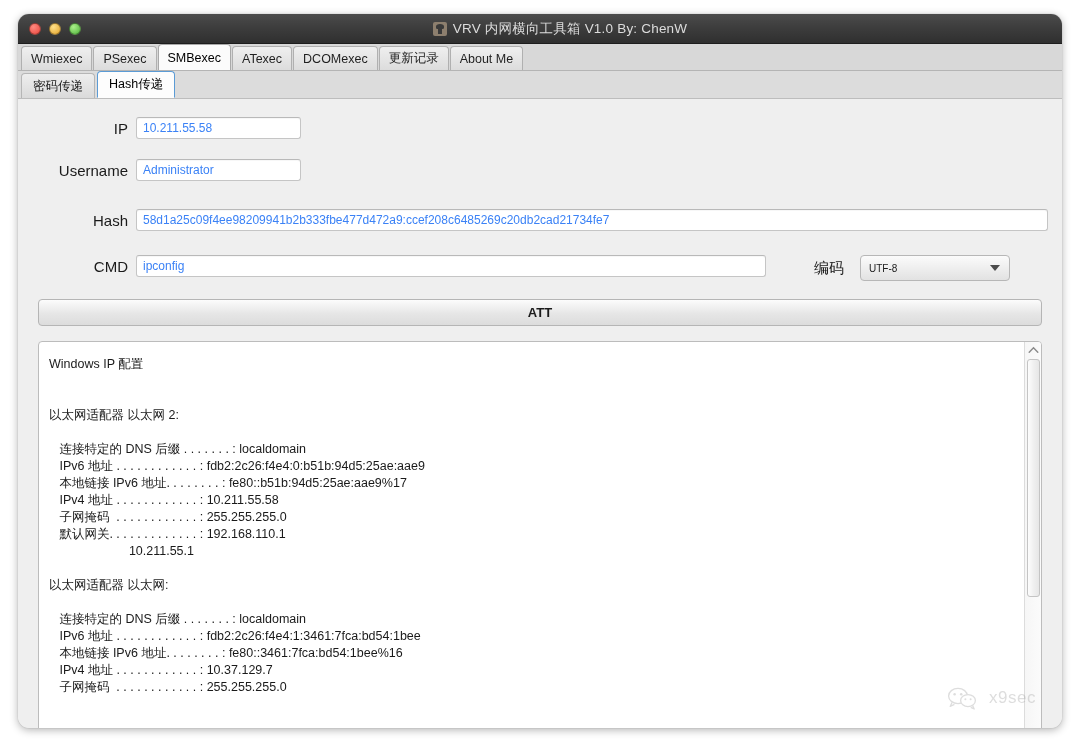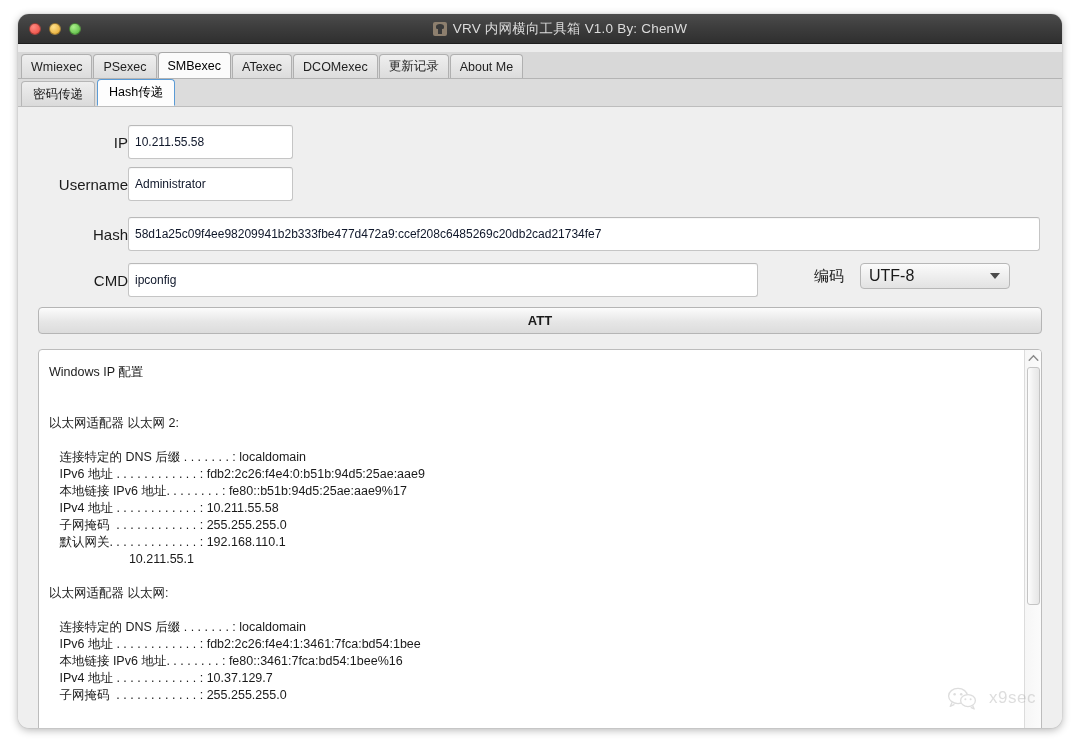--- a/index.html
+++ b/index.html
@@ -92,21 +92,20 @@
   }
 
   
   #tabstrip {
     height: 27px;
     background: #d8d8d8;
     border-bottom: 1px solid #b4b4b4;
     display: flex;
     align-items: flex-end;
     padding-left: 3px;
-    margin-top: 8px;
   }
   .tab {
     height: 24px;
     margin-right: 1px;
     padding: 0 9px;
     display: flex;
     align-items: center;
     font-size: 12.5px;
     color: #1f1f1f;
     background: linear-gradient(180deg, #efefef 0%, #dcdcdc 100%);
@@ -159,37 +158,38 @@
   #content {
     position: relative;
     height: 629px;
     background: #efefef;
   }
 
   .field-row {
     position: absolute;
     display: flex;
     align-items: center;
+    gap: 8px;
   }
   .field-label {
     font-size: 15px;
     color: #1a1a1a;
     text-align: right;
     white-space: nowrap;
   }
   .text-input {
     background: #ffffff;
     border: 1px solid #c5c5c5;
     border-top-color: #b9b9b9;
     border-radius: 3px;
     height: 20px;
     font-family: "Liberation Sans", sans-serif;
     font-size: 12px;
-    color: #0f172a;
-    padding: 16px 6px;
+    color: #3b82f6;
+    padding: 10px 6px;
     outline: none;
     box-shadow: inset 0 1px 1px rgba(0,0,0,0.035);
   }
 
   
   #row-ip        { left: 0;   top: 18px;  }
   #row-username  { left: 0;   top: 60px;  }
   #row-hash      { left: 0;   top: 110px; }
   #row-cmd       { left: 0;   top: 156px; }
 
@@ -214,21 +214,21 @@
   #encoding-label { font-size: 15px; color: #1a1a1a; }
   #encoding-select {
     width: 150px;
     height: 26px;
     border: 1px solid #b7b7b7;
     border-radius: 4px;
     background: linear-gradient(180deg, #fbfbfb 0%, #e2e2e2 100%);
     display: flex;
     align-items: center;
     padding: 0 8px;
-    font-size: 16px;
+    font-size: 10px;
     color: #1a1a1a;
     position: relative;
     cursor: default;
   }
   #encoding-caret {
     position: absolute;
     right: 9px;
     width: 0; height: 0;
     border-left: 5px solid transparent;
     border-right: 5px solid transparent;

